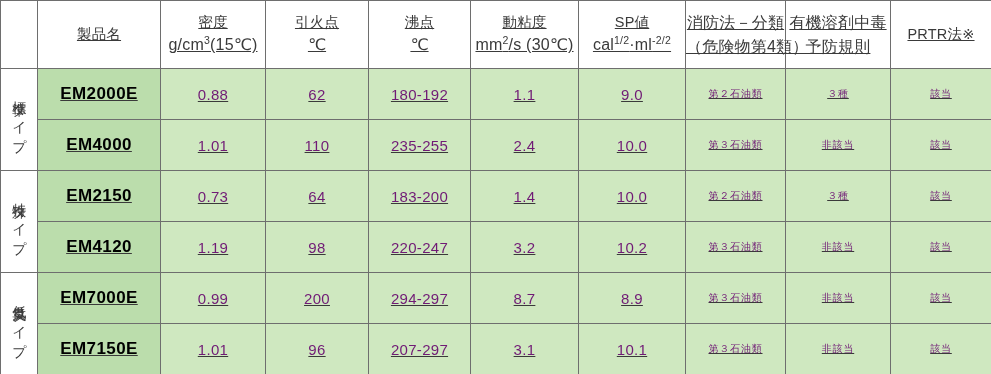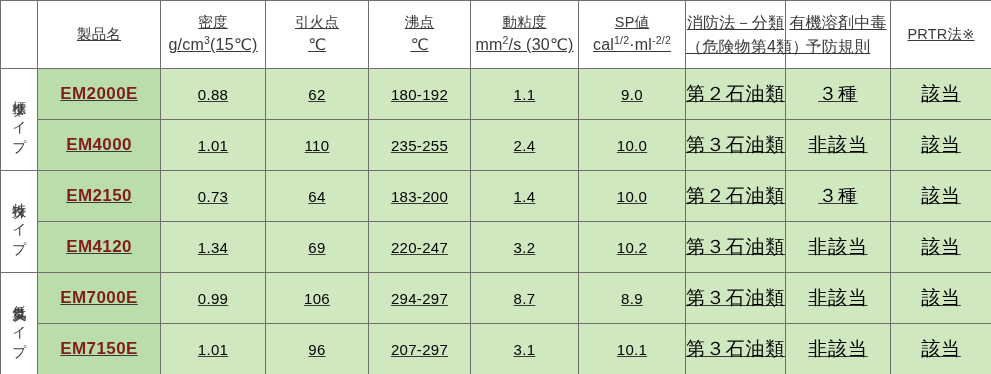--- a/index.html
+++ b/index.html
@@ -71,21 +71,21 @@
   sup, sub {
     font-size: 0.66em;
     line-height: 0;
   }
 
   
   tbody td {
     height: 51px;
     font-size: 15px;
     background: #cfe8c0;
-    color: #000000;
+    color: #701a75;
     letter-spacing: 0.3px;
   }
 
   tbody td.group-label {
     background: #ffffff;
     font-size: 14px;
     color: #3a3a3a;
     padding: 3px 0;
     letter-spacing: 0.5px;
   }
@@ -94,29 +94,29 @@
     text-orientation: upright;
     display: inline-block;
     line-height: 1.12;
     letter-spacing: 1.5px;
     white-space: nowrap;
     font-size: 14px;
   }
 
   tbody td.product-name {
     background: #bbddac;
-    color: #7f1d1d;
+    color: #000000;
     font-weight: bold;
     font-size: 17px;
     letter-spacing: 0.4px;
     text-align: center;
   }
 
   tbody td.jp-cell {
-    font-size: 19px;
+    font-size: 10px;
     letter-spacing: 0.8px;
   }
 </style>
 </head>
 <body>
 
 <div class="spec-sheet">
   <table class="spec-table">
     <colgroup>
       <col class="c-group">
@@ -218,37 +218,37 @@
         <td>183-200</td>
         <td>1.4</td>
         <td>10.0</td>
         <td class="jp-cell">第２石油類</td>
         <td class="jp-cell">３種</td>
         <td class="jp-cell">該当</td>
       </tr>
 
       <tr>
         <td class="product-name">EM4120</td>
-        <td>1.34</td>
-        <td>69</td>
+        <td>1.19</td>
+        <td>98</td>
         <td>220-247</td>
         <td>3.2</td>
         <td>10.2</td>
         <td class="jp-cell">第３石油類</td>
         <td class="jp-cell">非該当</td>
         <td class="jp-cell">該当</td>
       </tr>
 
       <tr>
         <td class="group-label" rowspan="2">
           <span class="vert-text">低臭気タイプ</span>
         </td>
         <td class="product-name">EM7000E</td>
         <td>0.99</td>
-        <td>106</td>
+        <td>200</td>
         <td>294-297</td>
         <td>8.7</td>
         <td>8.9</td>
         <td class="jp-cell">第３石油類</td>
         <td class="jp-cell">非該当</td>
         <td class="jp-cell">該当</td>
       </tr>
 
       <tr>
         <td class="product-name">EM7150E</td>

